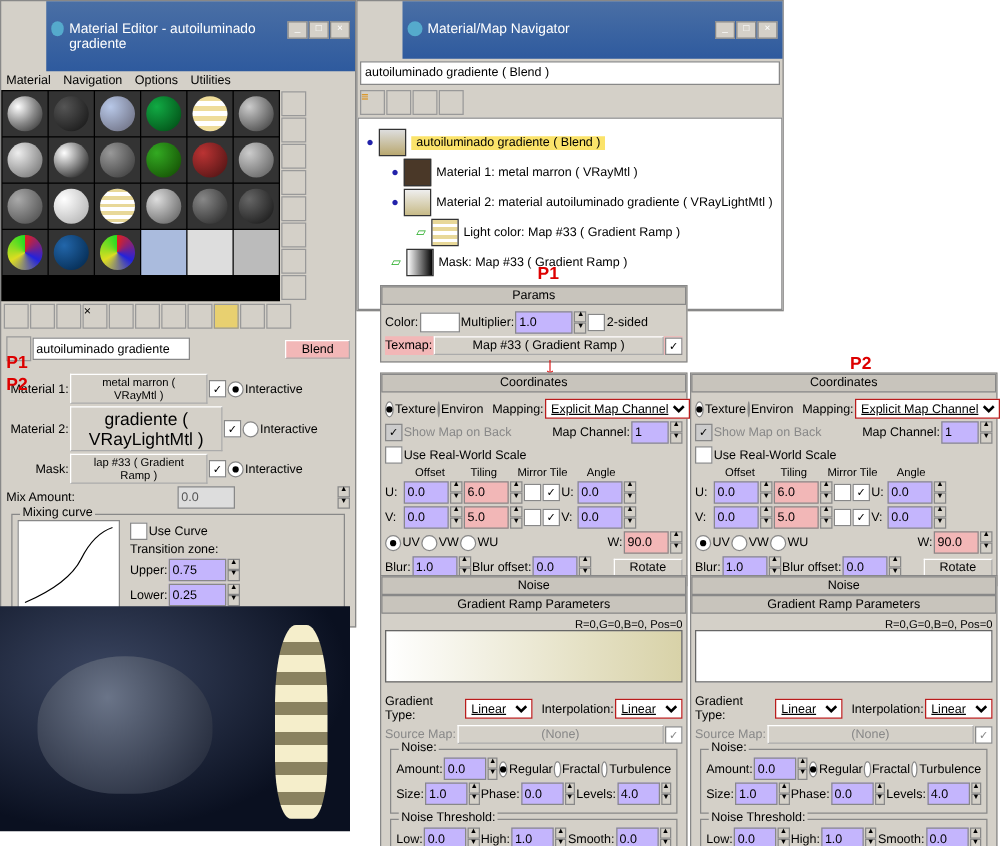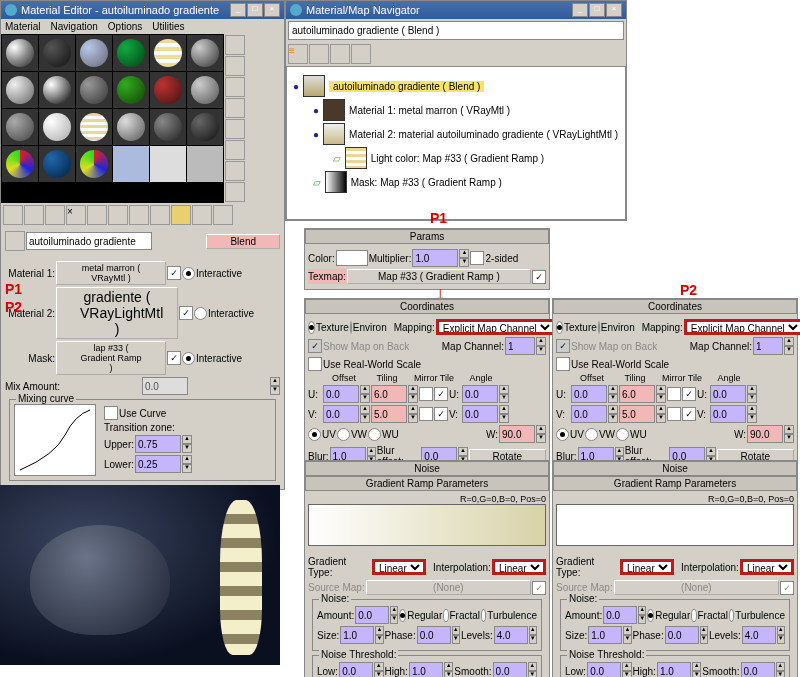--- a/index.html
+++ b/index.html
@@ -1,33 +1,33 @@
 <!DOCTYPE html>
 <html><head>
 <meta charset="utf-8">
 <style>
 body { font-family: Tahoma, sans-serif; font-size: 10px; margin: 0; padding: 0; background: #fff; color: #000; }
-.titlebar { background: linear-gradient(#4a6fa5, #2e5a9e); color: #fff; padding: 2px 4px; font-size: 11px; display: flex; align-items: center; gap: 4px; }
+.titlebar { background: linear-gradient(#4a6fa5, #2e5a9e); color: #fff; padding: 16px 4px; font-size: 11px; display: flex; align-items: flex-start; gap: 4px; margin-left: 36px; }
 .titlebar-icon { width: 12px; height: 12px; background: #5ac; border-radius: 50%; }
 .wincontrols { margin-left: auto; display: flex; gap: 1px; }
 .winbtn { width: 14px; height: 12px; background: #d4d0c8; border: 1px solid #888; font-size: 8px; text-align: center; line-height: 10px; }
 .panel { background: #d4d0c8; border: 1px solid #888; }
 .menubar { padding: 2px 4px; font-size: 10px; display: flex; gap: 10px; }
 .toolbar { padding: 2px; display: flex; gap: 1px; }
 .tbtn { width: 18px; height: 18px; background: #d4d0c8; border: 1px solid #999; }
 .sample-grid { display: grid; grid-template-columns: repeat(6, 36px); grid-template-rows: repeat(4, 36px); gap: 1px; background: #000; padding: 1px; }
 .sample-slot { background: #333; position: relative; }
 .sphere { width: 28px; height: 28px; border-radius: 50%; position: absolute; top: 4px; left: 4px; }
 .rollout-hdr { background: #c8c4bc; border: 1px solid #888; text-align: center; font-size: 10px; padding: 1px; }
 .input-sm { width: 40px; height: 14px; background: #c4b5fd; border: 1px solid #888; font-size: 10px; }
 .input-md { width: 90px; height: 14px; background: #fff; border: 1px solid #888; font-size: 10px; }
-.btn { background: #d4d0c8; border: 1px outset #fff; padding: 1px 23px; font-size: 10px; }
+.btn { background: #d4d0c8; border: 1px outset #fff; padding: 1px 12px; font-size: 10px; }
 .btn.pink { background: #f2b7b7; }
 .highlight-pink { background: #f2b7b7; }
-.dropdown { background: #fff; border: 3px solid #b91c1c; font-size: 10px; height: 16px; }
+.dropdown { background: #fff; border: 1px solid #b91c1c; font-size: 10px; height: 16px; text-decoration: underline; }
 .tree { background: #fff; border: 1px solid #888; padding: 6px; }
 .tree-row { display: flex; align-items: center; gap: 4px; margin: 2px 0; }
 .tree-icon { width: 20px; height: 20px; background: #555; border: 1px solid #333; }
 .yellow-hl { background: #fbe36a; padding: 0 4px; }
 .field-row { display: flex; align-items: center; gap: 1px; margin: 2px 0; }
 .label-r { text-align: right; display: inline-block; }
 .spinner { display: inline-flex; }
 .spin-arrows { width: 10px; display: flex; flex-direction: column; }
 .spin-arrows div { height: 7px; background: #d4d0c8; border: 1px solid #888; font-size: 6px; text-align: center; line-height: 5px; }
 .groupbox { border: 1px solid #888; margin: 4px; padding: 4px; position: relative; }

